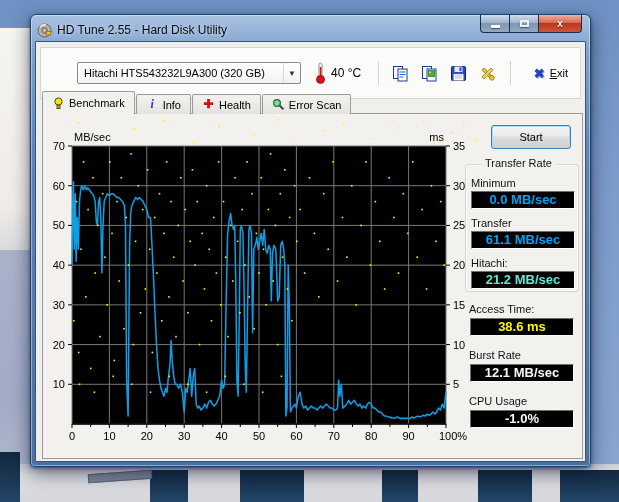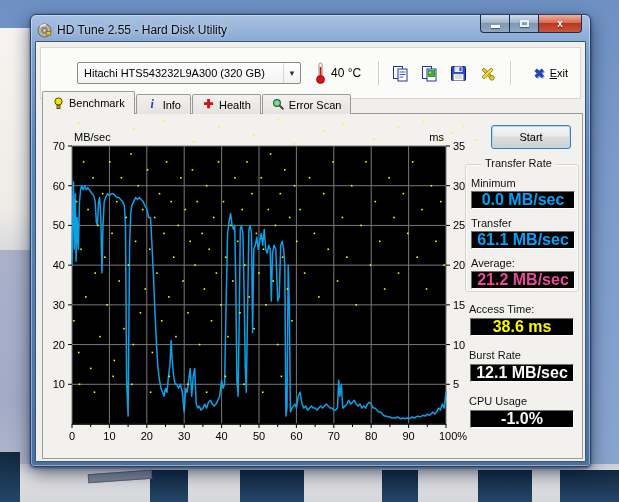--- a/index.html
+++ b/index.html
@@ -71,21 +71,21 @@
     border:1px solid #3c7fb1; border-radius:3px;
     background:linear-gradient(180deg,#f4f4f4 0%,#ebebeb 45%,#dddddd 50%,#cfcfcf 100%);
     box-shadow:inset 0 0 0 1px #aadcf5; font-size:11px; color:#000; font-family:"Liberation Sans", sans-serif; }
   .group { position:absolute; left:422px; top:50px; width:114px; height:128px;
     border:1px solid #d5d4cf; border-radius:3px; box-shadow:inset 0 0 0 1px rgba(255,255,255,.8); }
   .group-legend { position:absolute; top:-8px; left:15px; background:#f2f1ee; padding:0 4px; font-size:11px; color:#111; }
   .rp-label { font-size:11px; color:#111; }
   .group .rp-label { margin:8px 0 2px 5px; }
   .group .rp-label:first-of-type { margin-top:12px; }
   .value-box { width:104px; height:18px; background:#000; border:1px solid; border-color:#6e6e6e #ffffff #ffffff #6e6e6e;
-    text-align:center; font-size:16px; font-weight:bold; line-height:16px; }
+    text-align:center; font-size:13px; font-weight:bold; line-height:16px; }
   .group .value-box { margin-left:5px; }
   .abs { position:absolute; }
   
   .thermo { width:11px; height:22px; }
 </style>
 </head>
 <body>
 
 <div class="bg-sky"></div>
 <div class="bg-wall-left"></div>
@@ -450,22 +450,22 @@
         </svg>
 
       <button class="start-btn">Start</button>
 
       <div class="group">
         <span class="group-legend">Transfer Rate</span>
         <div class="rp-label">Minimum</div>
         <div class="value-box" style="color: rgb(0, 162, 248);">0.0 MB/sec</div>
         <div class="rp-label">Transfer</div>
         <div class="value-box" style="color: rgb(0, 162, 248);">61.1 MB/sec</div>
-        <div class="rp-label">Average:</div>
-        <div class="value-box" style="color: #ec4899;">21.2 MB/sec</div>
+        <div class="rp-label">Hitachi:</div>
+        <div class="value-box" style="color: #5eead4;">21.2 MB/sec</div>
       </div>
 
       <div class="rp-label abs" style="left:426px;top:189px">Access Time:</div>
       <div class="value-box abs" style="left: 427px; top: 204px; color: rgb(248, 248, 0);">38.6 ms</div>
 
       <div class="rp-label abs" style="left:426px;top:235px">Burst Rate</div>
       <div class="value-box abs" style="left: 427px; top: 250px; color: rgb(248, 248, 248);">12.1 MB/sec</div>
 
       <div class="rp-label abs" style="left:426px;top:281px">CPU Usage</div>
       <div class="value-box abs" style="left: 427px; top: 296px; color: rgb(248, 248, 248);">-1.0%</div>

